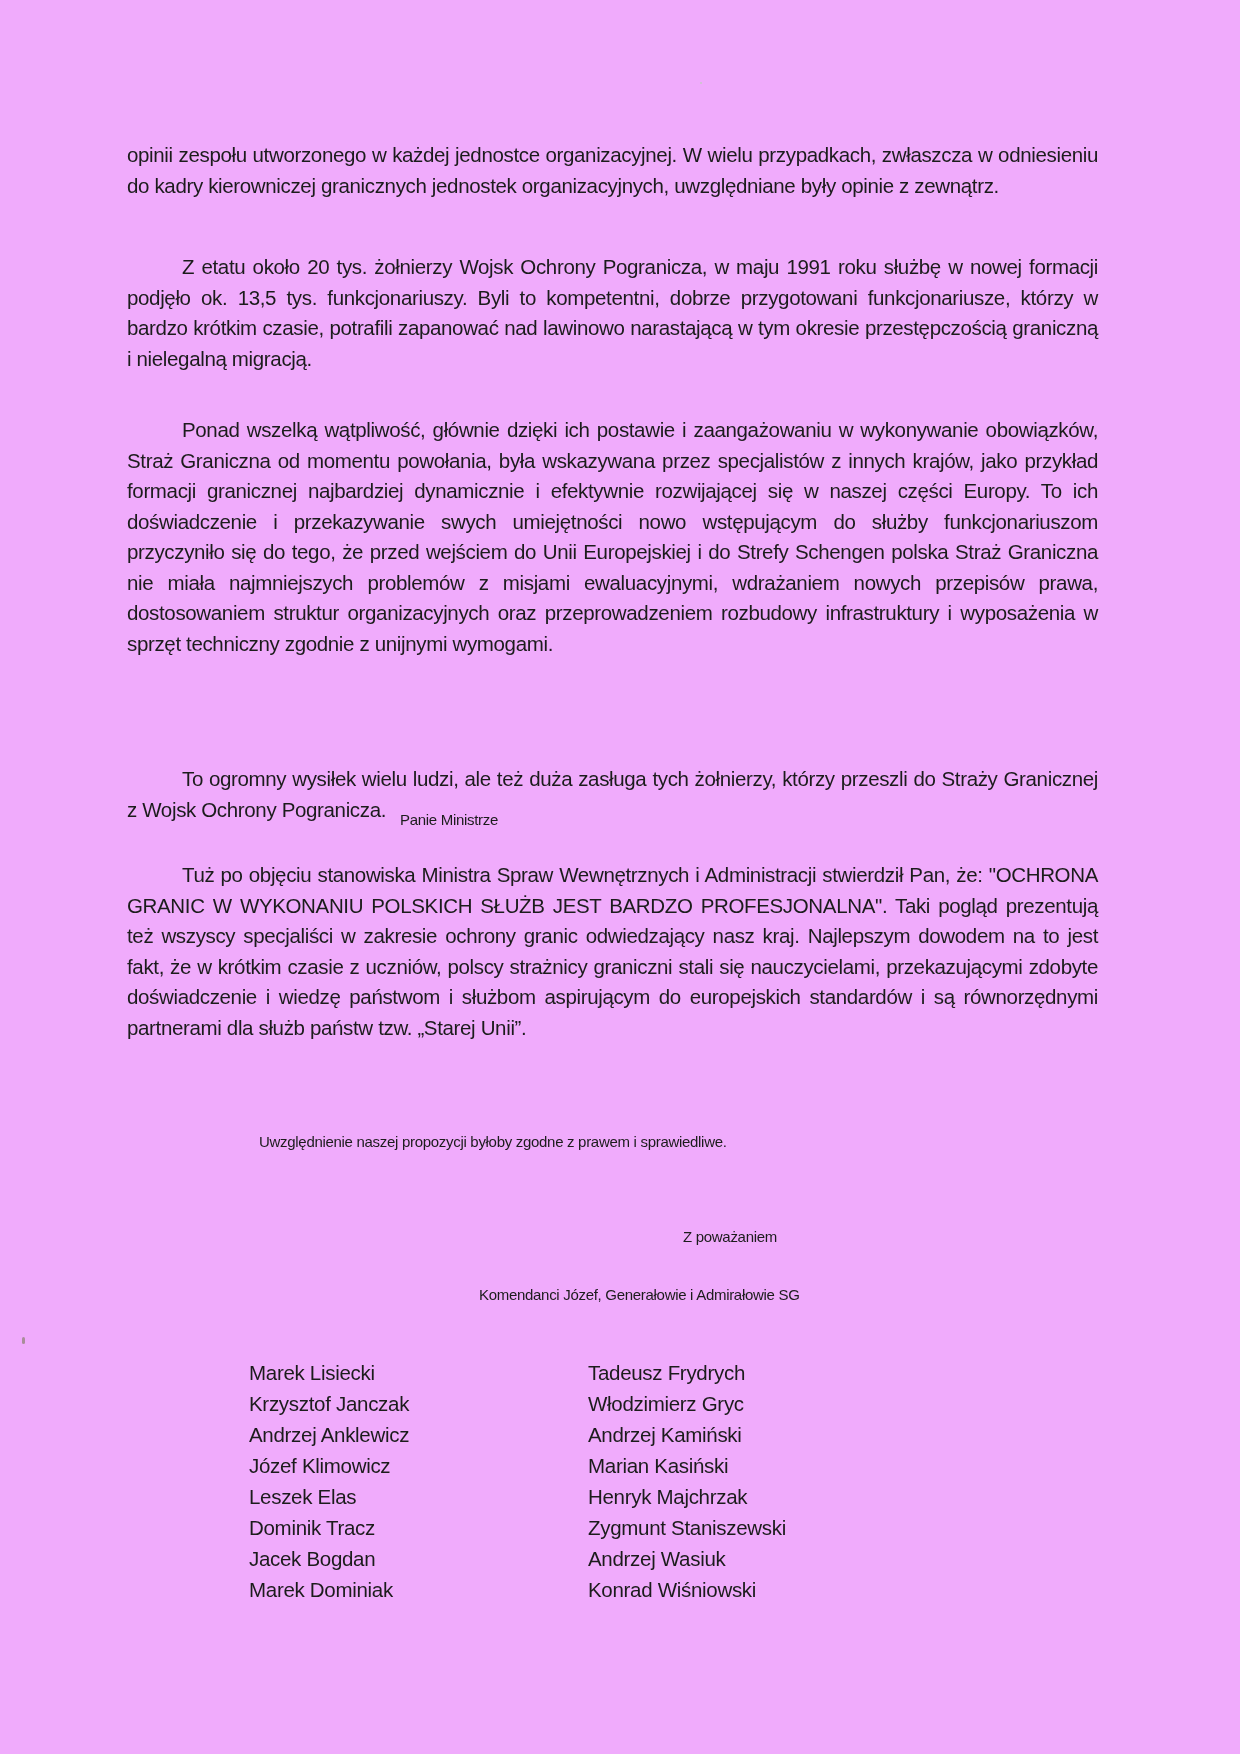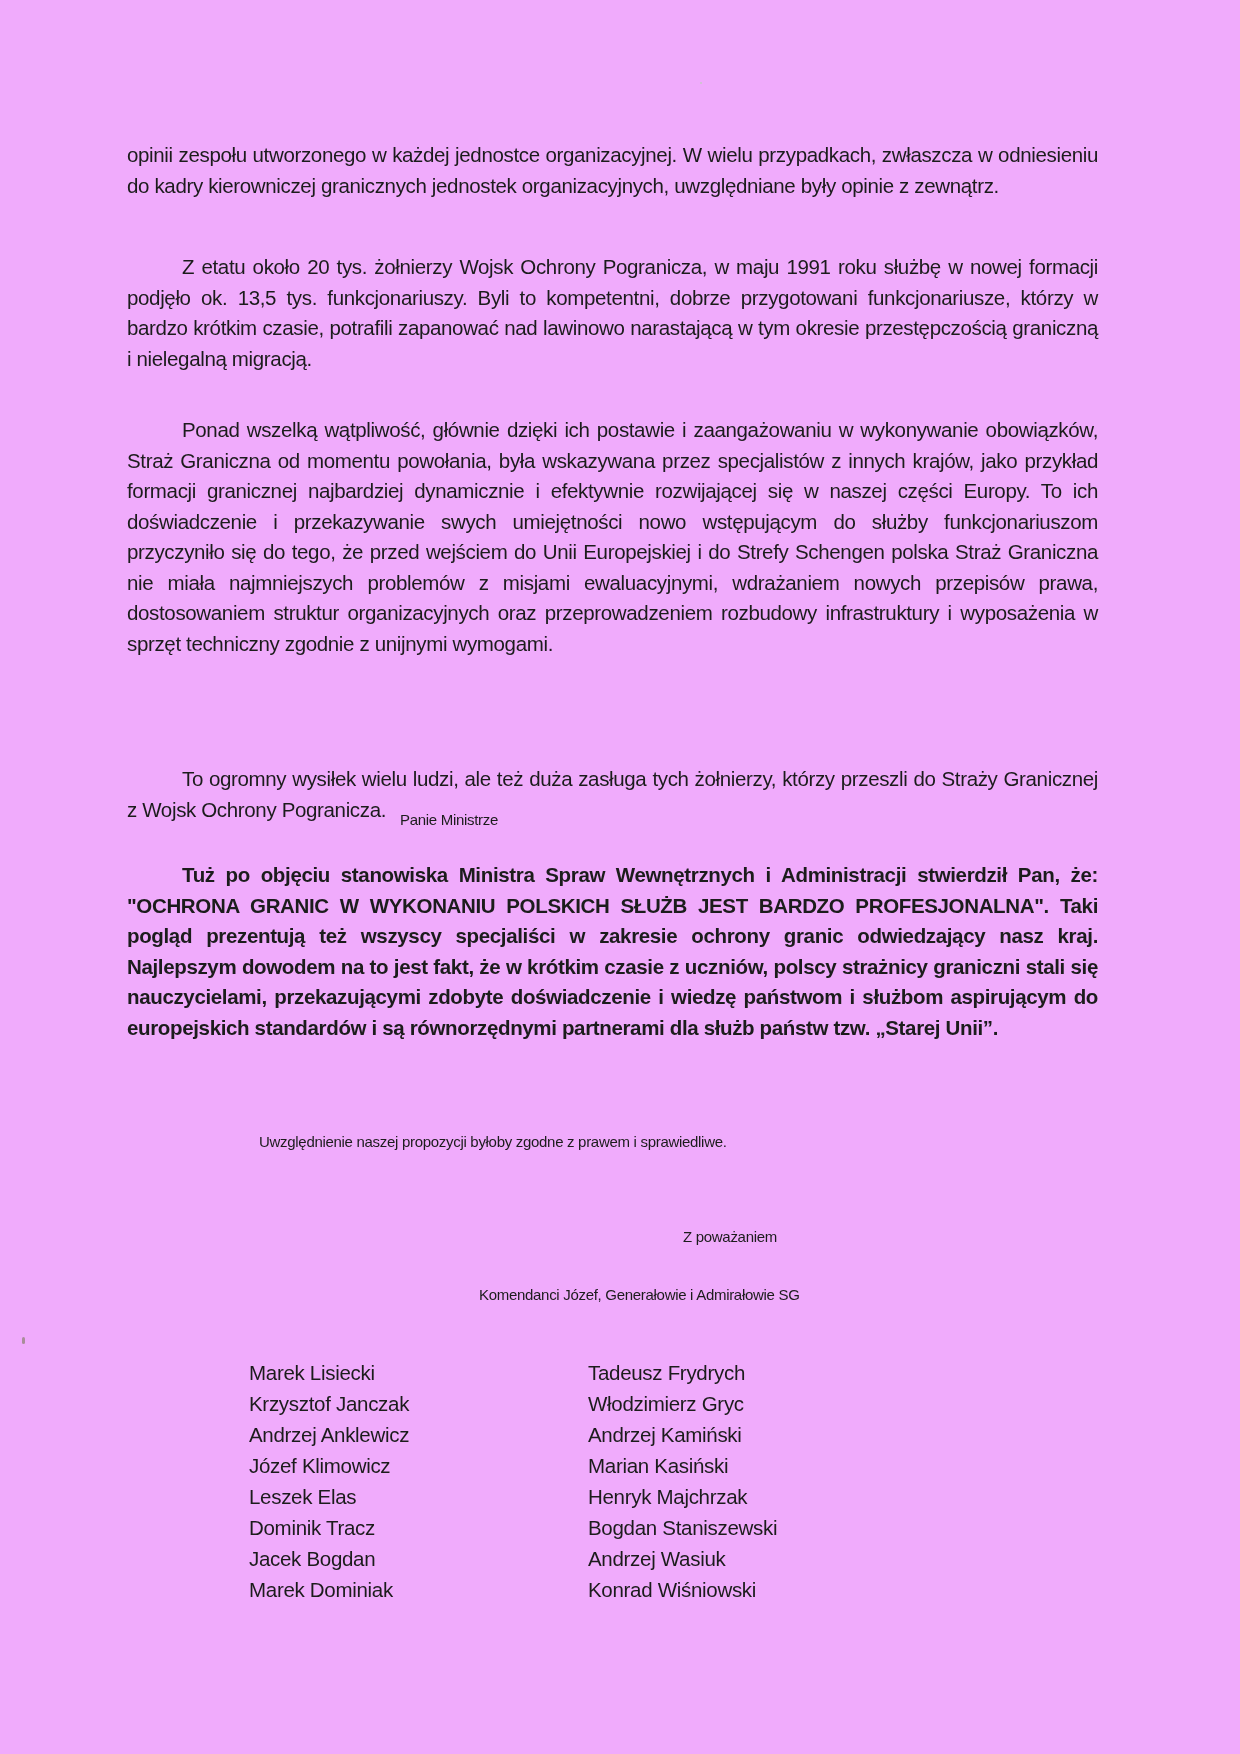--- a/index.html
+++ b/index.html
@@ -94,21 +94,21 @@
   <div class="body-text" id="p3">
     <p class="para indent">Ponad wszelką wątpliwość, głównie dzięki ich postawie i zaangażowaniu w wykonywanie obowiązków, Straż Graniczna od momentu powołania, była wskazywana przez specjalistów z innych krajów, jako przykład formacji granicznej najbardziej dynamicznie i efektywnie rozwijającej się w naszej części Europy. To ich doświadczenie i przekazywanie swych umiejętności nowo wstępującym do służby funkcjonariuszom przyczyniło się do tego, że przed wejściem do Unii Europejskiej i do Strefy Schengen polska Straż Graniczna nie miała najmniejszych problemów z misjami ewaluacyjnymi, wdrażaniem nowych przepisów prawa, dostosowaniem struktur organizacyjnych oraz przeprowadzeniem rozbudowy infrastruktury i wyposażenia w sprzęt techniczny zgodnie z unijnymi wymogami.</p>
   </div>
 
   <div class="body-text" id="p4">
     <p class="para indent">To ogromny wysiłek wielu ludzi, ale też duża zasługa tych żołnierzy, którzy przeszli do Straży Granicznej z Wojsk Ochrony Pogranicza.</p>
   </div>
 
   <div class="center-line" id="salutation">Panie Ministrze</div>
 
-  <div class="body-text" id="p5" style="top: 860px; font-weight: bold;">
+  <div class="body-text" id="p5" style="top: 860px;">
     <p class="para indent">Tuż po objęciu stanowiska Ministra Spraw Wewnętrznych i Administracji stwierdził Pan, że: "OCHRONA GRANIC W WYKONANIU POLSKICH SŁUŻB JEST BARDZO PROFESJONALNA". Taki pogląd prezentują też wszyscy specjaliści w zakresie ochrony granic odwiedzający nasz kraj. Najlepszym dowodem na to jest fakt, że w krótkim czasie z uczniów, polscy strażnicy graniczni stali się nauczycielami, przekazującymi zdobyte doświadczenie i wiedzę państwom i służbom aspirującym do europejskich standardów i są równorzędnymi partnerami dla służb państw tzw. „Starej Unii”.</p>
   </div>
 
   <div class="center-line" id="closing-statement">Uwzględnienie naszej propozycji byłoby zgodne z prawem i sprawiedliwe.</div>
 
   <div class="center-line" id="regards">Z poważaniem</div>
 
   <div class="center-line" id="signatory-group">Komendanci Józef, Generałowie i Admirałowie SG</div>
 
   <div class="speck"></div>
@@ -123,18 +123,18 @@
     <div>Jacek Bogdan</div>
     <div>Marek Dominiak</div>
   </div>
 
   <div class="names-col" id="names-right">
     <div>Tadeusz Frydrych</div>
     <div>Włodzimierz Gryc</div>
     <div>Andrzej Kamiński</div>
     <div>Marian Kasiński</div>
     <div>Henryk Majchrzak</div>
-    <div>Bogdan Staniszewski</div>
+    <div>Zygmunt Staniszewski</div>
     <div>Andrzej Wasiuk</div>
     <div>Konrad Wiśniowski</div>
   </div>
 
 </div>
 
 </body></html>

